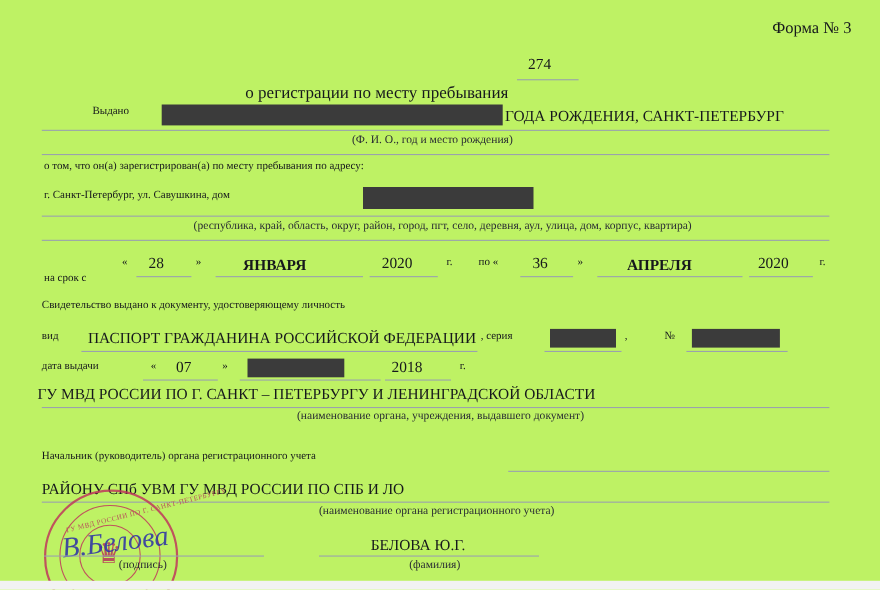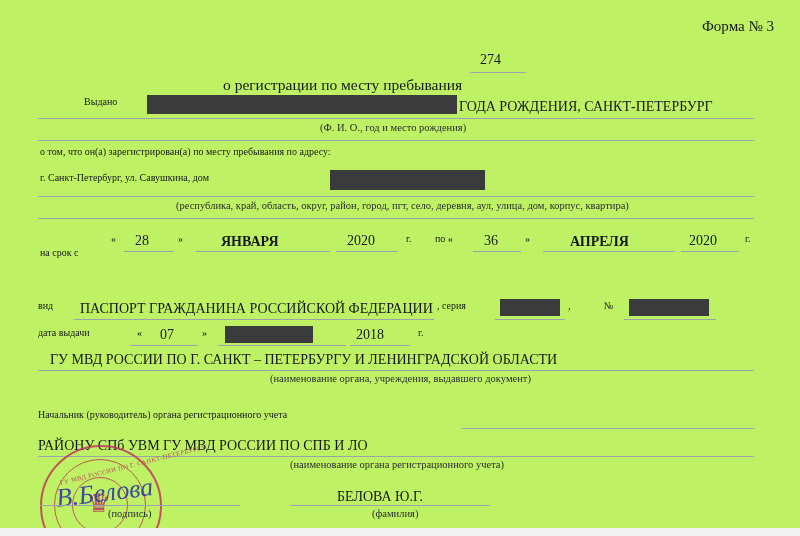--- a/index.html
+++ b/index.html
@@ -142,20 +142,21 @@
   <div class="t big" style="left:435px; top:233px;">по «</div>
   <div class="t num" style="left:484px; top:233px;">36</div>
   <div class="line" style="left:473px; top:251px; width:48px;"></div>
   <div class="t big" style="left:525px; top:233px;">»</div>
   <div class="t caps bold" style="left:570px; top:234px;">АПРЕЛЯ</div>
   <div class="line" style="left:543px; top:251px; width:132px;"></div>
   <div class="t num" style="left:689px; top:233px;">2020</div>
   <div class="line" style="left:681px; top:251px; width:58px;"></div>
   <div class="t big" style="left:745px; top:233px;">г.</div>
 
+  <div class="t big" style="left:38px; top:272px;">Свидетельство выдано к документу, удостоверяющему личность</div>
 
   <div class="t big" style="left:38px; top:300px;">вид</div>
   <div class="t caps" style="left:80px; top:301px;">ПАСПОРТ ГРАЖДАНИНА РОССИЙСКОЙ ФЕДЕРАЦИИ</div>
   <div class="line" style="left:74px; top:319px; width:360px;"></div>
   <div class="t big" style="left:437px; top:300px;">, серия</div>
   <div class="redact" style="left:500px; top:299px; width:60px; height:17px;"></div>
   <div class="line" style="left:495px; top:319px; width:70px;"></div>
   <div class="t big" style="left:568px; top:300px;">,</div>
   <div class="t big" style="left:604px; top:300px;">№</div>
   <div class="redact" style="left:629px; top:299px; width:80px; height:17px;"></div>
@@ -165,21 +166,21 @@
   <div class="t big" style="left:137px; top:327px;">«</div>
   <div class="t num" style="left:160px; top:327px;">07</div>
   <div class="line" style="left:130px; top:345px; width:68px;"></div>
   <div class="t big" style="left:202px; top:327px;">»</div>
   <div class="redact" style="left:225px; top:326px; width:88px; height:17px;"></div>
   <div class="line" style="left:218px; top:345px; width:128px;"></div>
   <div class="t num" style="left:356px; top:327px;">2018</div>
   <div class="line" style="left:350px; top:345px; width:60px;"></div>
   <div class="t big" style="left:418px; top:327px;">г.</div>
 
-  <div class="t caps" style="left:50px; top:352px;">ГУ  МВД  РОССИИ  ПО  Г. САНКТ – ПЕТЕРБУРГУ  И  ЛЕНИНГРАДСКОЙ ОБЛАСТИ</div>
+  <div class="t caps" style="left:34px; top:352px;">ГУ  МВД  РОССИИ  ПО  Г. САНКТ – ПЕТЕРБУРГУ  И  ЛЕНИНГРАДСКОЙ ОБЛАСТИ</div>
   <div class="line" style="left:38px; top:370px; width:716px;"></div>
   <div class="t big" style="left:38px; top:409px;">Начальник (руководитель) органа регистрационного учета</div>
 
   <div class="t small-caption" style="left:270px; top:373px;">(наименование органа, учреждения, выдавшего документ)</div>
   <div class="line" style="left:462px; top:428px; width:292px;"></div>
 
   <div class="t caps" style="left:38px; top:438px;">РАЙОНУ СПб УВМ  ГУ  МВД  РОССИИ  ПО  СПБ  И  ЛО</div>
   <div class="line" style="left:38px; top:456px; width:716px;"></div>
   <div class="t small-caption" style="left:290px; top:459px;">(наименование органа регистрационного учета)</div>
 

